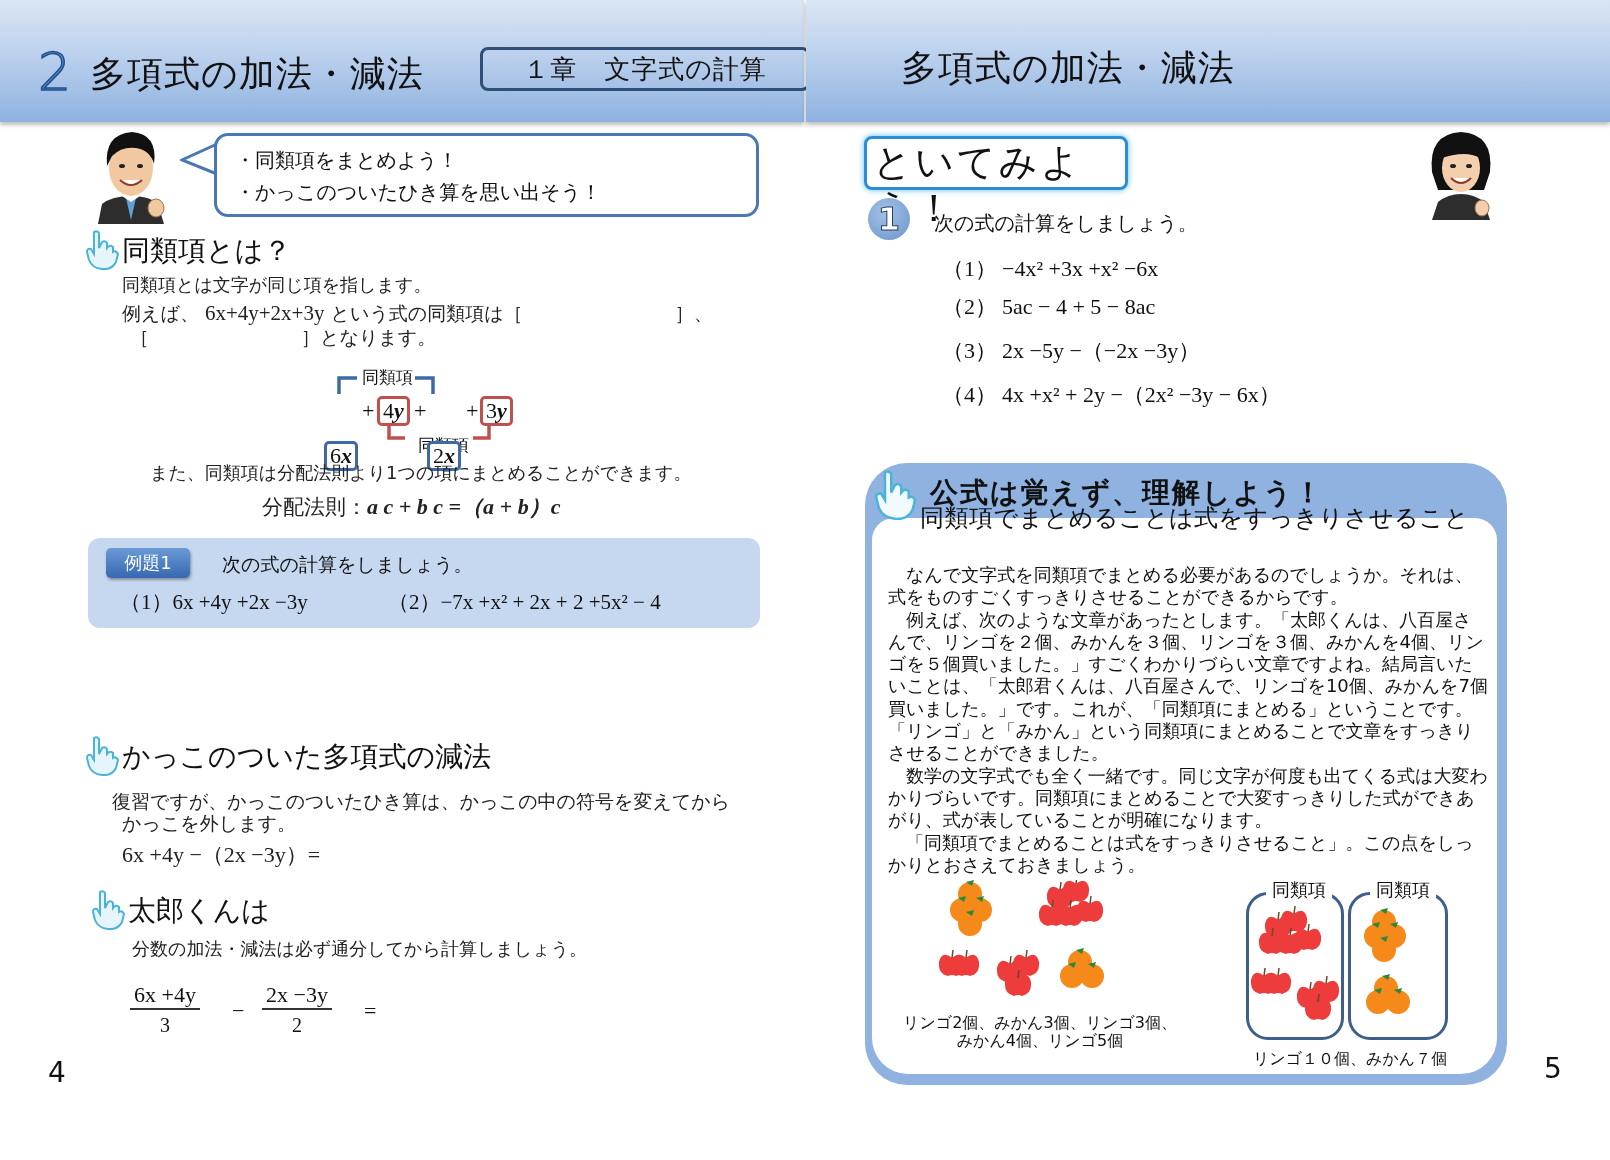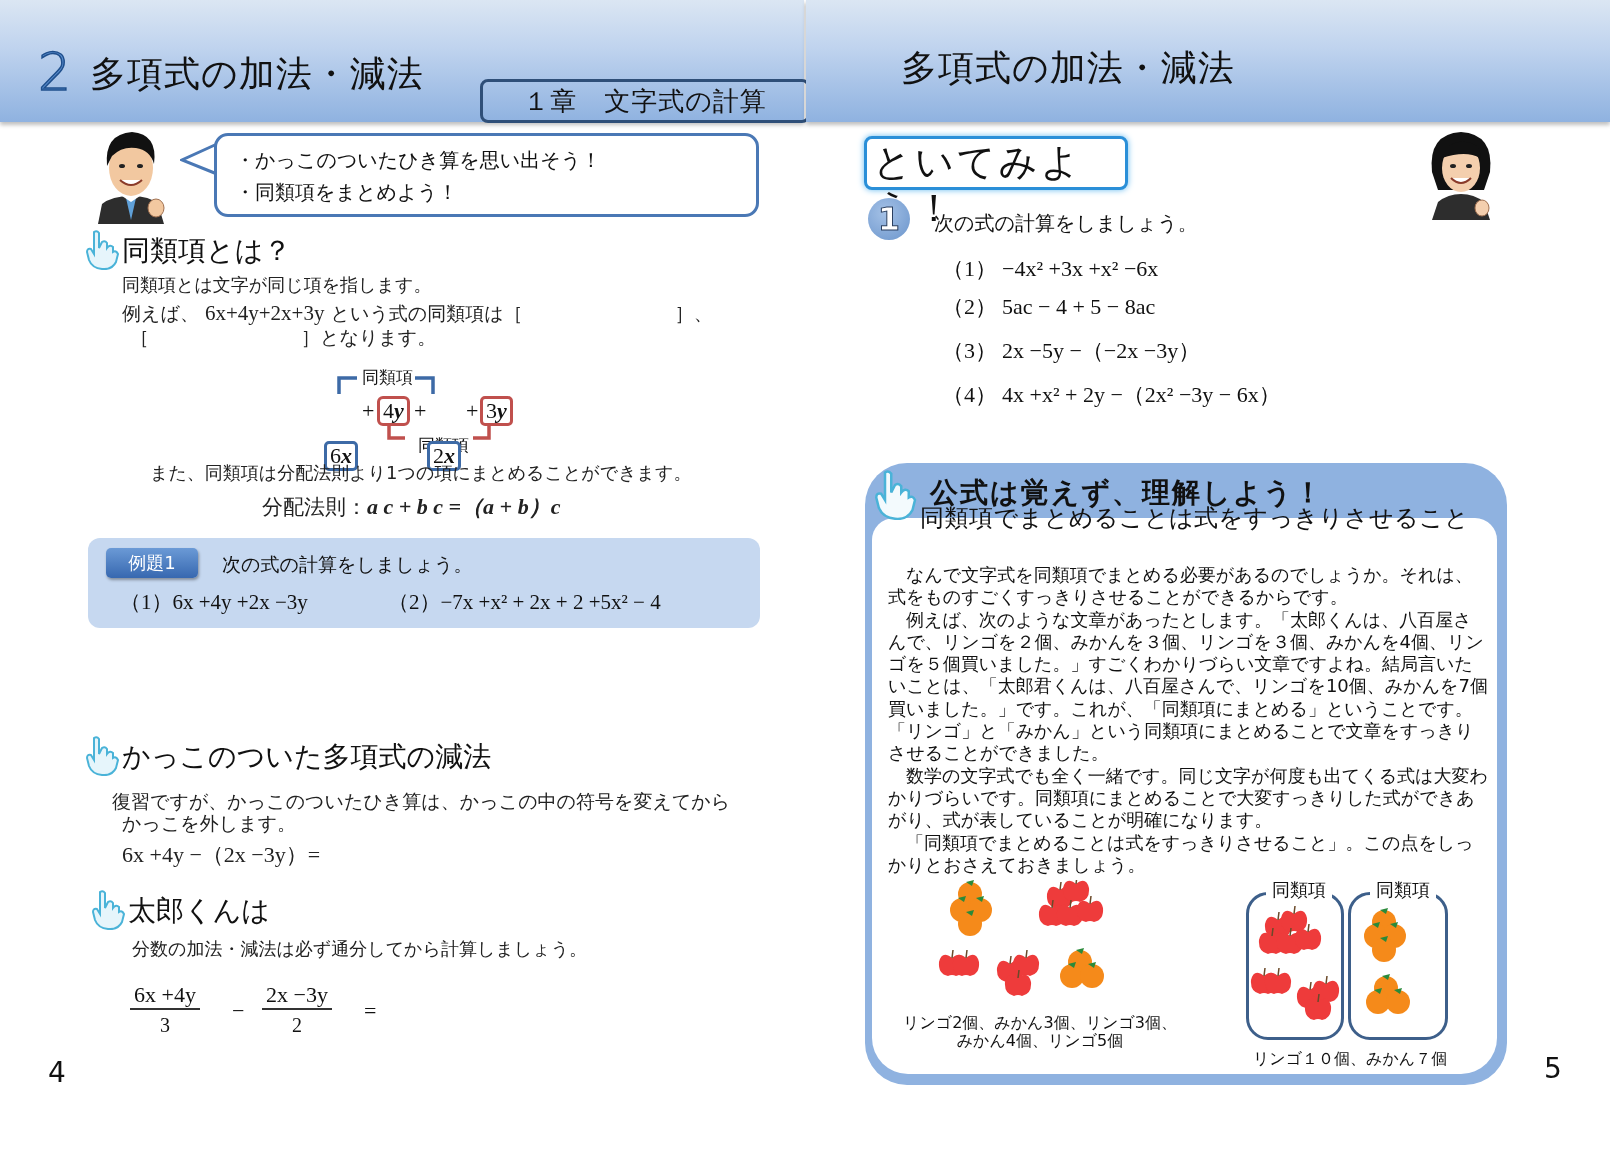--- a/index.html
+++ b/index.html
@@ -12,21 +12,21 @@
   .hdr { position: absolute; top: 0; height: 122px;
          background: linear-gradient(to bottom, #dbe6f3 0%, #bfd3ee 40%, #8fb2e0 100%);
          box-shadow: 0 3px 4px rgba(0,0,0,0.25); }
   .hdr.left { left: 0; width: 804px; }
   .hdr.right { left: 806px; width: 804px; }
   .hdr-num { position: absolute; left: 38px; top: 42px; font-size: 52px; color: #5b8fcf;
              font-family: "DejaVu Sans", sans-serif; -webkit-text-stroke: 1.5px #1f4f8c; font-weight: 300; }
   .hdr-title { position: absolute; left: 90px; top: 50px; font-size: 36px; letter-spacing: 1px; }
   .chapter-box { position: absolute; left: 480px; top: 47px; width: 330px; height: 44px;
                  border: 3px solid #2f4f78; border-radius: 8px; font-size: 26px;
-                 display: flex; align-items: center; justify-content: center; letter-spacing: 1px; margin-top: 32px; }
+                 display: flex; align-items: center; justify-content: center; letter-spacing: 1px; }
   .hdr-title-r { position: absolute; left: 95px; top: 44px; font-size: 36px; letter-spacing: 1px; }
 
   
   .avatar { position: absolute; }
   .avatar svg { display: block; }
 
   
   .bubble { position: absolute; left: 214px; top: 133px; width: 545px; height: 84px;
             border: 3px solid #4a78b5; border-radius: 14px; background: #fff; padding: 8px 0 0 18px;
             font-size: 20px; line-height: 32px; }
@@ -41,21 +41,21 @@
   
   .term { position: absolute; top: 396px; height: 30px; border: 3px solid; border-radius: 5px;
           font-size: 22px; line-height: 24px; padding: 0 3px; background: #fff; }
   .term.blue { border-color: #3d6aa6; margin-top: 45px; }
   .term.red { border-color: #c0504d; }
   .plus { position: absolute; top: 398px; font-size: 22px; }
 
   
   .example { position: absolute; left: 88px; top: 538px; width: 672px; height: 90px;
              background: #c6d8f0; border-radius: 12px; }
-  .ex-badge { position: absolute; left: 18px; top: 10px; width: 92px; height: 30px;
+  .ex-badge { position: absolute; left: 18px; top: 10px; width: 84px; height: 30px;
               background: linear-gradient(to bottom, #6b9ad6, #3768b0); border-radius: 5px;
               color: #fff; font-size: 18px; display: flex; align-items: center; justify-content: center;
               box-shadow: 1px 2px 3px rgba(0,0,0,0.35); }
 
   .frac { position: absolute; text-align: center; }
   .frac .num { font-size: 22px; padding: 0 4px; border-bottom: 2px solid #333; }
   .frac .den { font-size: 20px; padding-top: 4px; }
 
   .page-no { position: absolute; font-size: 28px; }
 
@@ -103,22 +103,22 @@
     <ellipse cx="30" cy="38" rx="3" ry="2" fill="#222"></ellipse>
     <ellipse cx="48" cy="38" rx="3" ry="2" fill="#222"></ellipse>
     <ellipse cx="64" cy="80" rx="8" ry="9" fill="#f2c8a0" stroke="#a07050"></ellipse>
   </svg>
 </div>
 
 <svg class="bubble-tail" width="40" height="40">
   <path d="M37 4 L2 20 L37 34" fill="#fff" stroke="#4a78b5" stroke-width="3"></path>
 </svg>
 <div class="bubble">
+  <div>・同類項をまとめよう！</div>
   <div>・かっこのついたひき算を思い出そう！</div>
-  <div>・同類項をまとめよう！</div>
 </div>
 
 <div class="sec-head" style="left:84px; top:230px;">
   <svg class="hand" viewBox="0 0 36 40">
     <path d="M10 2 Q13 0 15 3 L15 18 L18 12 Q21 10 23 13 L23 18 Q26 14 29 17 L29 22 Q32 20 34 24 L32 32 Q28 40 18 39 Q8 38 5 30 L3 22 Q3 18 7 19 L10 24 Z" fill="#e6f5fb" stroke="#4ab3d8" stroke-width="2"></path>
   </svg>
   <span>同類項とは？</span>
 </div>
 <div class="txt" style="left:122px; top:272px;">同類項とは文字が同じ項を指します。</div>
 <div class="txt" style="left:122px; top:300px; font-size:19px;">
@@ -133,21 +133,21 @@
     <path d="M14 28 L14 12 L32 12" stroke="#3d6aa6" stroke-width="3.5" fill="none"></path>
     <path d="M90 12 L108 12 L108 28" stroke="#3d6aa6" stroke-width="3.5" fill="none"></path>
     <path d="M64 58 L64 72 L80 72" stroke="#c0504d" stroke-width="3.5" fill="none"></path>
     <path d="M148 72 L164 72 L164 58" stroke="#c0504d" stroke-width="3.5" fill="none"></path>
   </svg>
   <span style="position:absolute; left:362px; top:366px; font-size:17px;">同類項</span>
   <span style="position:absolute; left:418px; top:434px; font-size:17px;">同類項</span>
 
   <span class="term blue math" style="left:324px;"><span>6</span><span class="mv">x</span></span>
   <span class="plus math" style="left:362px;">+</span>
-  <span class="term red math" style="left:377px;border-radius:6px;"><span>4</span><span class="mv">y</span></span>
+  <span class="term red math" style="left:377px;"><span>4</span><span class="mv">y</span></span>
   <span class="plus math" style="left:414px;">+</span>
   <span class="term blue math" style="left:427px;"><span>2</span><span class="mv">x</span></span>
   <span class="plus math" style="left:466px;">+</span>
   <span class="term red math" style="left:480px;"><span>3</span><span class="mv">y</span></span>
 </div>
 
 <div class="txt" style="left:150px; top:460px;">また、同類項は分配法則より1つの項にまとめることができます。</div>
 <div class="txt" style="left:262px; top:494px; font-size:21px;">
   <span>分配法則：</span><span class="mv" style="font-size:22px;">a c + b c =（a + b）c</span>
 </div>

